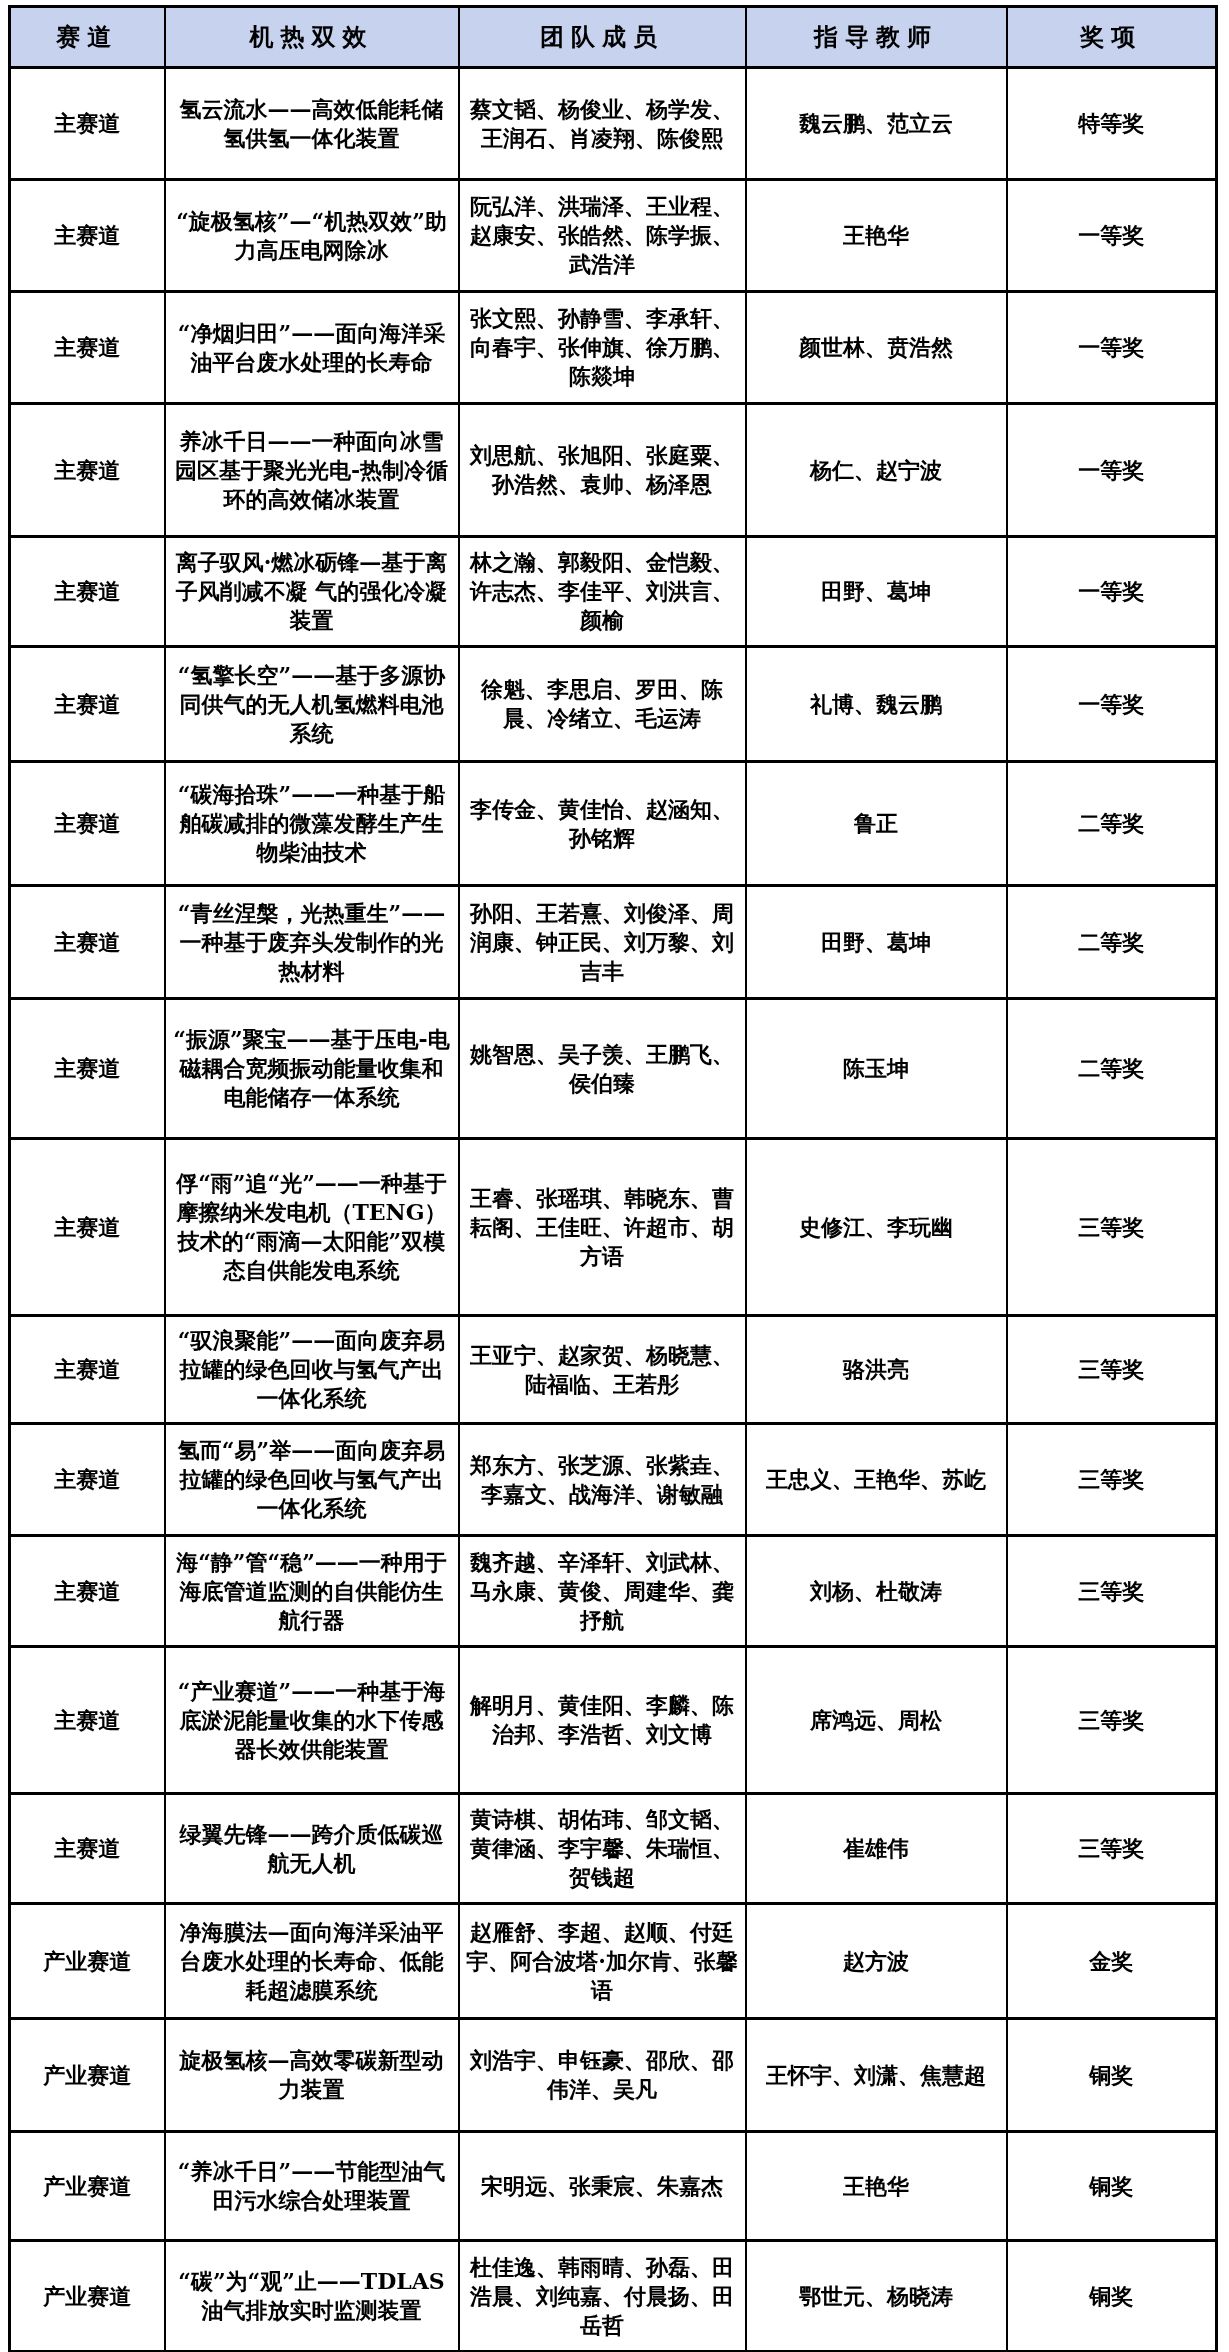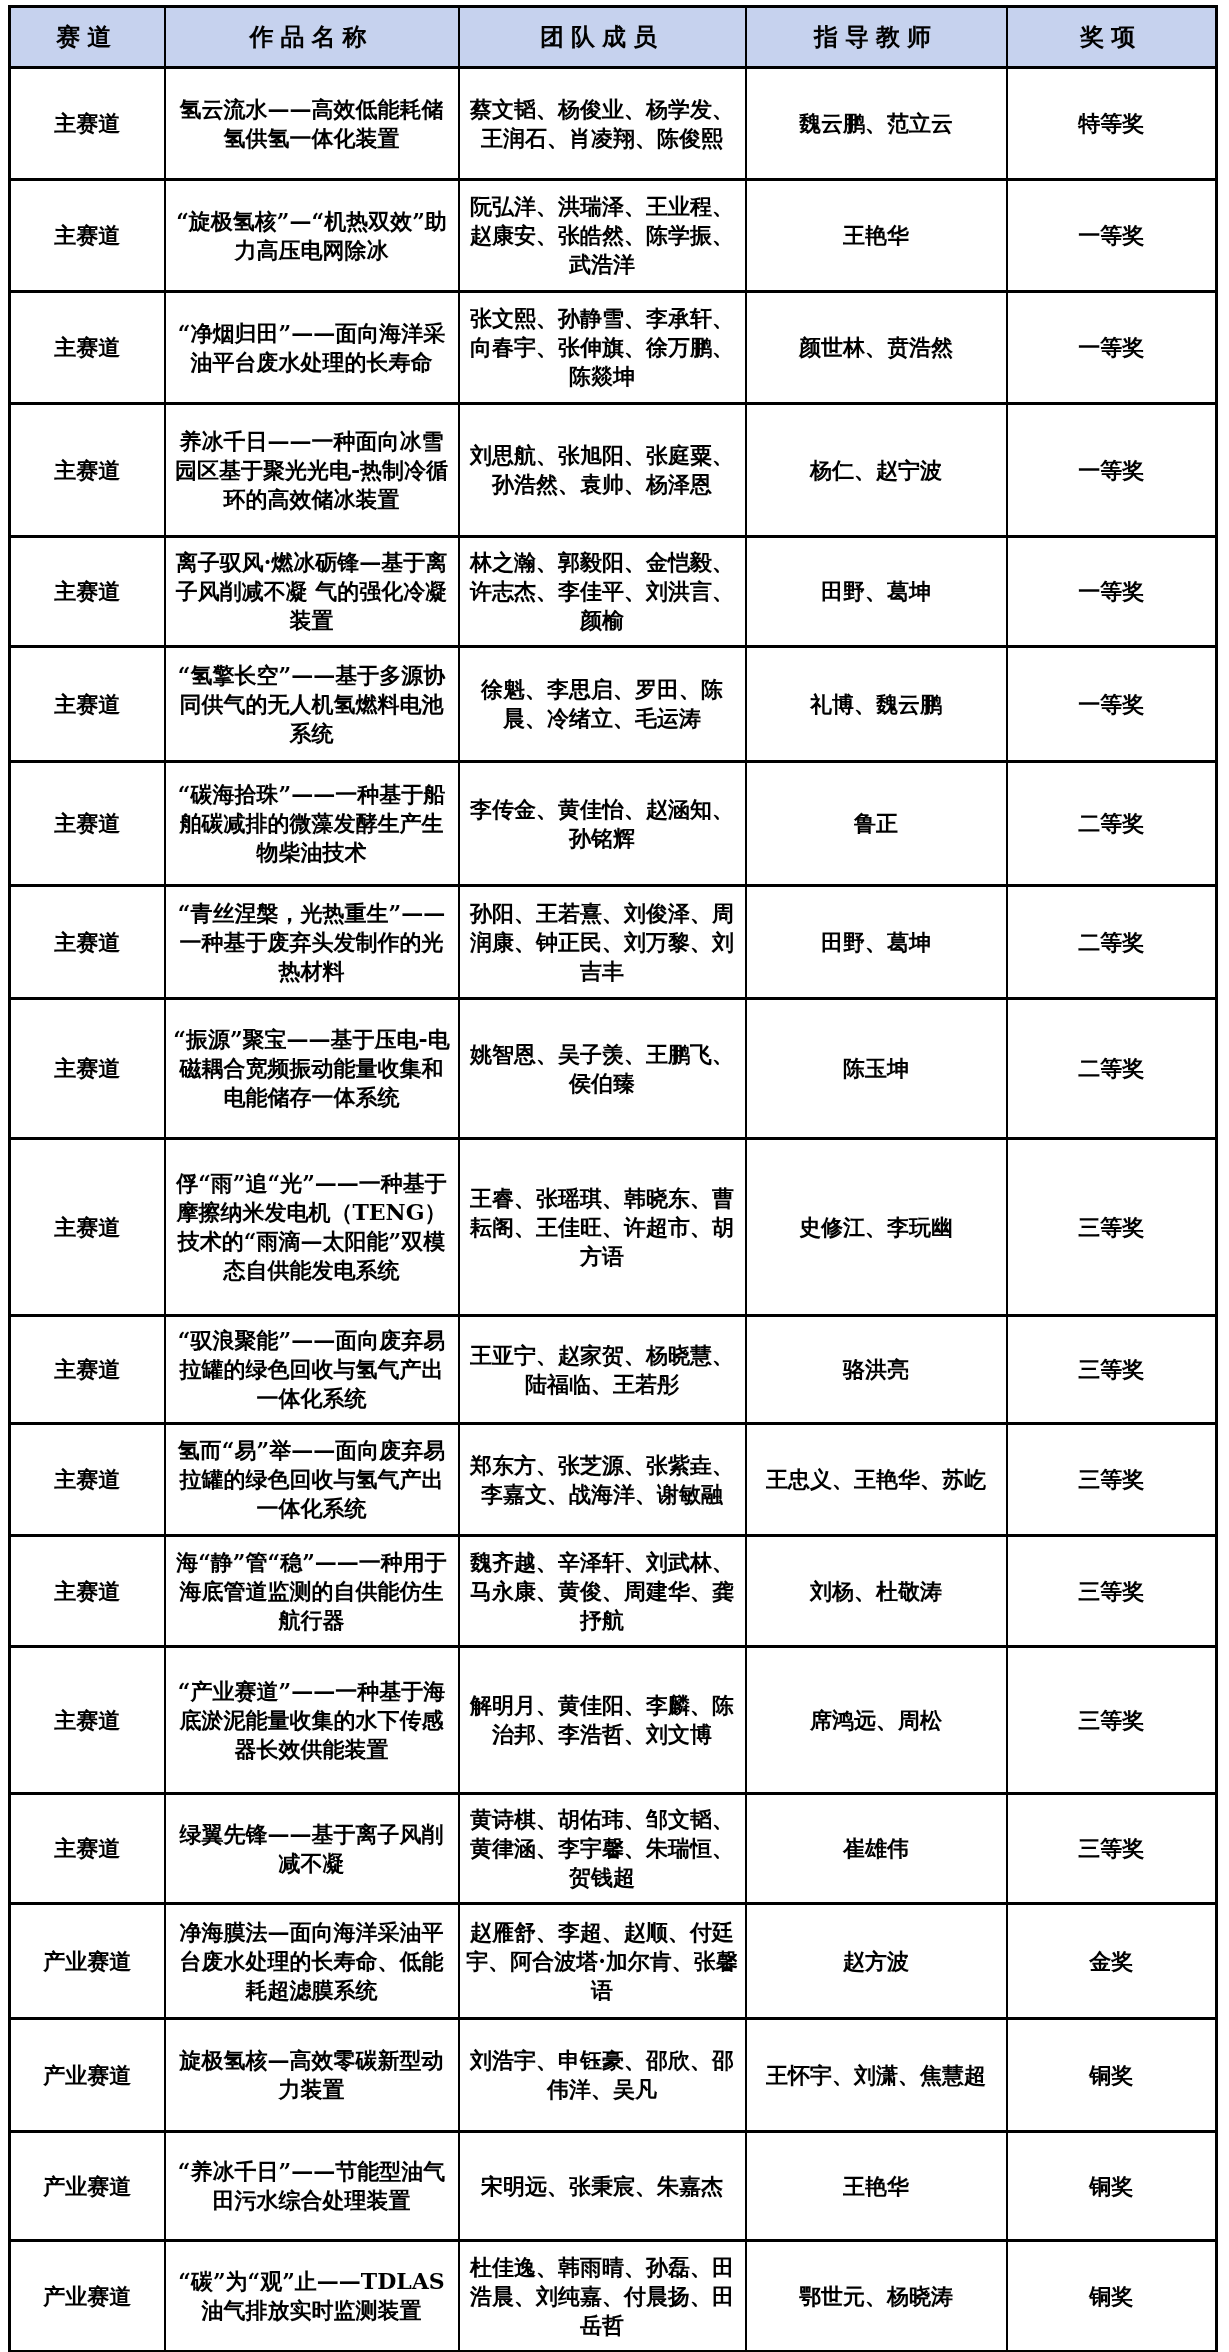--- a/index.html
+++ b/index.html
@@ -48,21 +48,21 @@
     <colgroup>
       <col class="c-track">
         <col class="c-title">
         <col class="c-members">
         <col class="c-teachers">
         <col class="c-award">
     </colgroup>
     <thead>
       <tr>
         <th>赛道</th>
-        <th>作品名称</th>
+        <th>机热双效</th>
         <th>团队成员</th>
         <th>指导教师</th>
         <th>奖项</th>
       </tr>
     </thead>
     <tbody>
   <tr style="height: 112px;">
     <td>主赛道</td>
     <td>氢云流水——高效低能耗储氢供氢一体化装置</td>
     <td>蔡文韬、杨俊业、杨学发、王润石、肖凌翔、陈俊熙</td>
@@ -169,21 +169,21 @@
   <tr style="height: 147px;">
     <td>主赛道</td>
     <td>“产业赛道”——一种基于海底淤泥能量收集的水下传感器长效供能装置</td>
     <td>解明月、黄佳阳、李麟、陈治邦、李浩哲、刘文博</td>
     <td>席鸿远、周松</td>
     <td>三等奖</td>
   </tr>
 
   <tr style="height: 110px;">
     <td>主赛道</td>
-    <td>绿翼先锋——基于离子风削减不凝</td>
+    <td>绿翼先锋——跨介质低碳巡航无人机</td>
     <td>黄诗棋、胡佑玮、邹文韬、黄律涵、李宇馨、朱瑞恒、贺钱超</td>
     <td>崔雄伟</td>
     <td>三等奖</td>
   </tr>
 
   <tr style="height: 115px;">
     <td>产业赛道</td>
     <td>净海膜法—面向海洋采油平台废水处理的长寿命、低能耗超滤膜系统</td>
     <td>赵雁舒、李超、赵顺、付廷宇、阿合波塔·加尔肯、张馨语</td>
     <td>赵方波</td>

